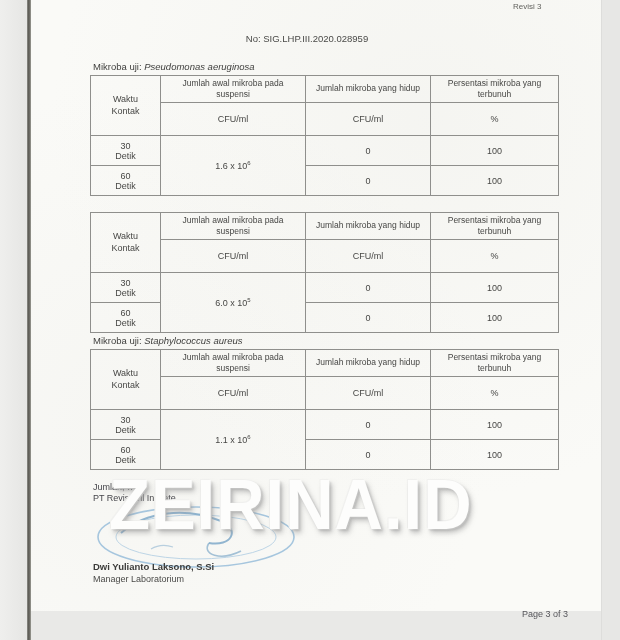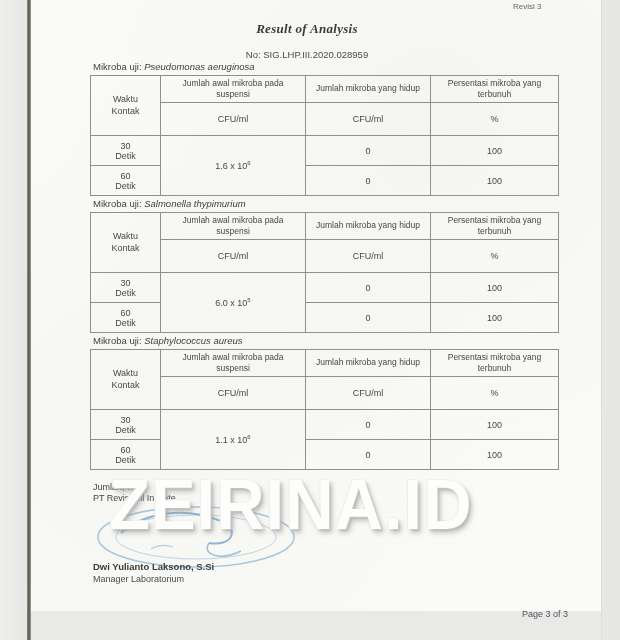--- a/index.html
+++ b/index.html
@@ -63,21 +63,20 @@
 
 <div class="strip-left"></div>
 <div class="page-edge"></div>
 <div class="strip-right"></div>
 
 <div class="page">
 
   <div class="revisi">Revisi 3</div>
 
   <div class="title-wrap">
-    <div class="doc-title">Result of Analysis</div>
     <div class="doc-no">No: SIG.LHP.III.2020.028959</div>
   </div>
 
   <div class="tbl-label lab1">
     <span>Mikroba uji:</span>
     <i>Pseudomonas aeruginosa</i>
   </div>
   <table class="tbl tb1">
     <colgroup>
         <col style="width:70px">
@@ -104,24 +103,20 @@
       <td>100</td>
     </tr>
     <tr class="r-data">
       <td class="c-time">60 Detik</td>
       <td>0</td>
       <td>100</td>
     </tr>
   </tbody>
     </table>
 
-  <div class="tbl-label lab2">
-    <span>Mikroba uji:</span>
-    <i>Salmonella thypimurium</i>
-  </div>
   <table class="tbl tb2">
     <colgroup>
         <col style="width:70px">
         <col style="width:145px">
         <col style="width:125px">
         <col style="width:128px">
       </colgroup>
     <tbody>
         <tr class="r-head">
       <td rowspan="2" class="c-time">Waktu Kontak</td>

